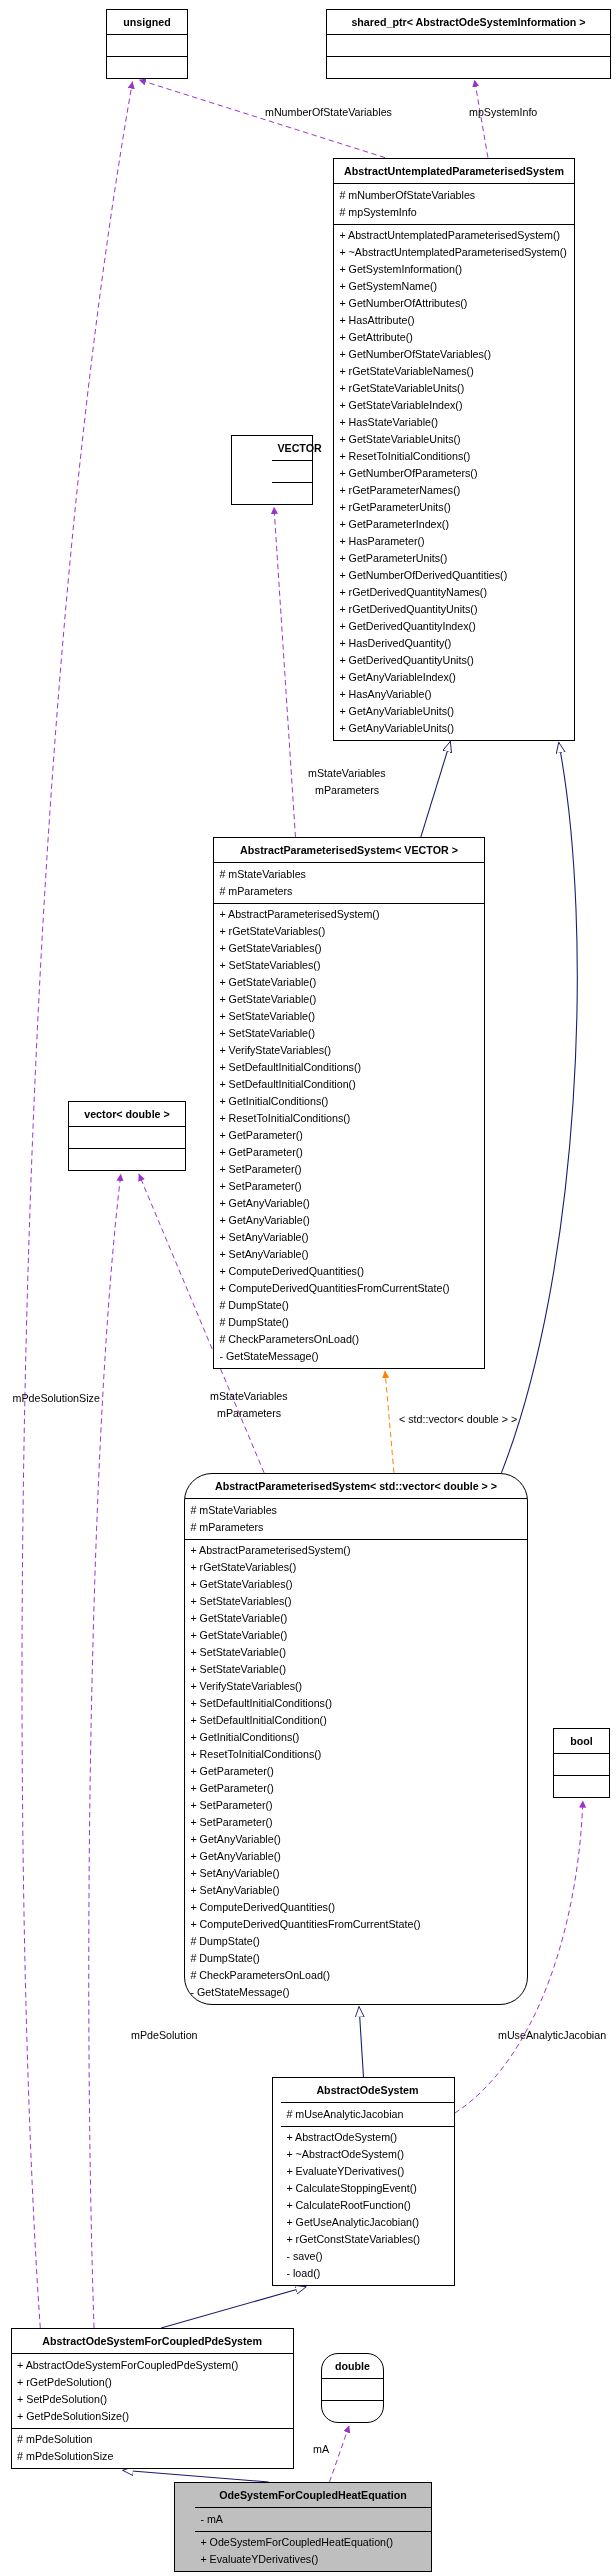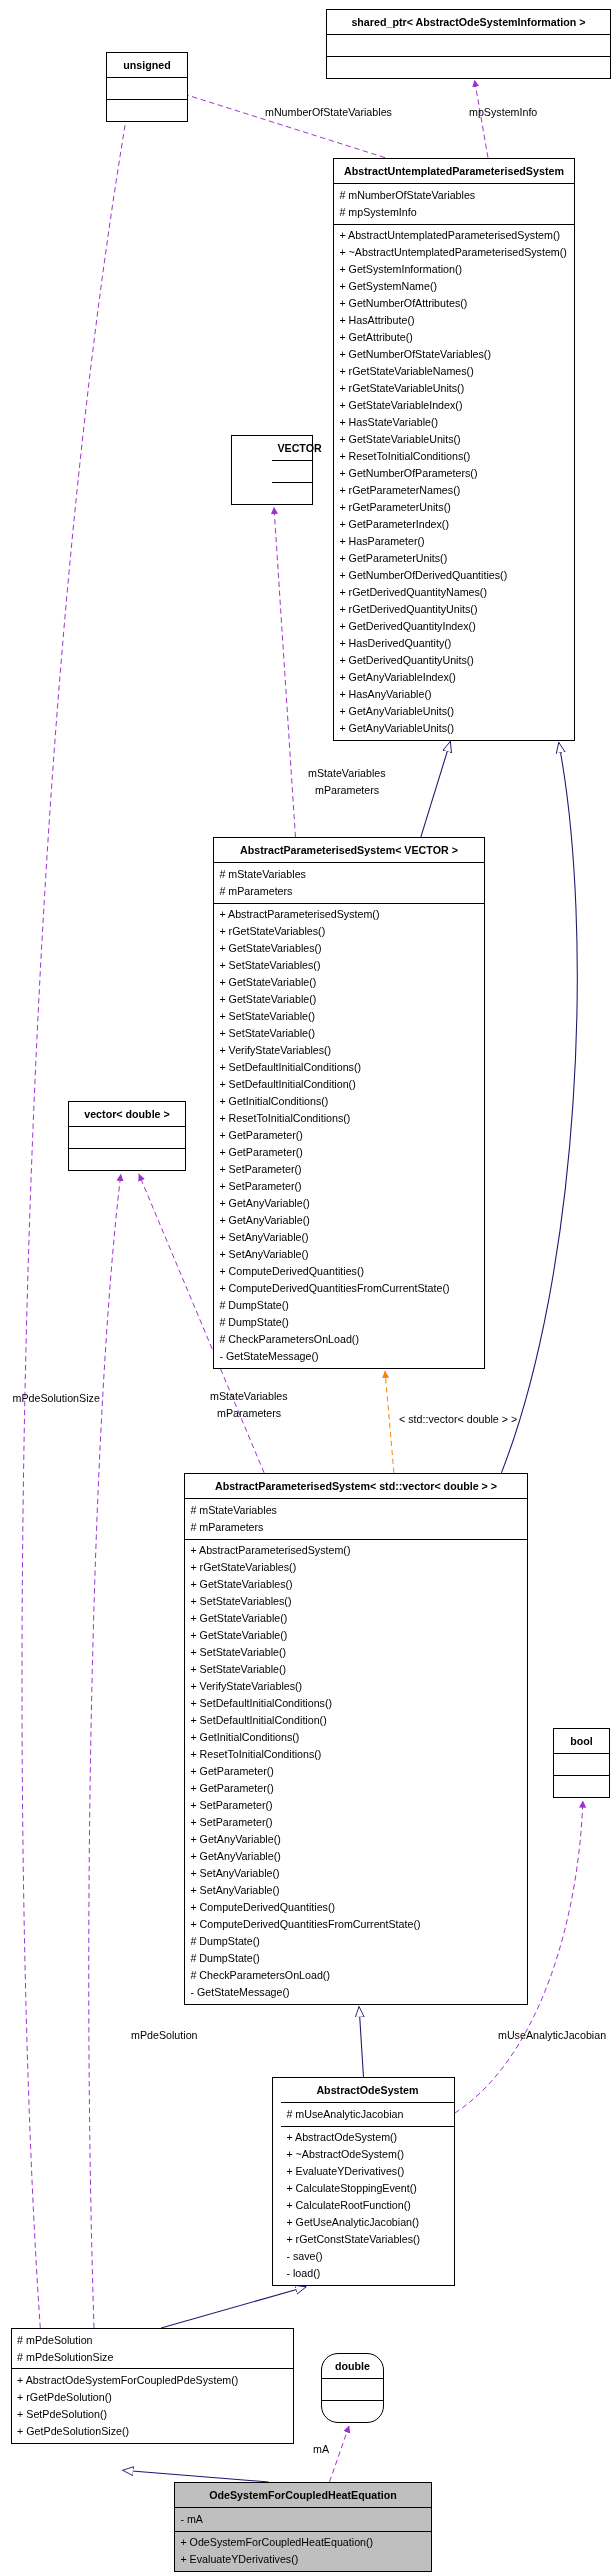--- a/index.html
+++ b/index.html
@@ -84,21 +84,21 @@
 
     <path class="edge-usage" d="M508,2360 C600,2300 646,2150 651,2011" marker-end="url(#arrow-usage)"></path>
 
     <path class="edge-inherit" d="M180,2600 L342,2554" marker-end="url(#arrow-inherit)"></path>
 
     <path class="edge-inherit" d="M300,2772 L137,2759" marker-end="url(#arrow-inherit)"></path>
 
     <path class="edge-usage" d="M368,2772 L390,2709" marker-end="url(#arrow-usage)"></path>
   </svg>
 
-  <div class="uml-node" style="left:106px; top:9px; width:82px;margin-top:43px;">
+  <div class="uml-node" style="left:106px; top:9px; width:82px;">
     <div class="uml-title">unsigned</div>
     <div class="uml-section empty"></div>
     <div class="uml-section empty"></div>
   </div>
 
   <div class="uml-node" style="left:326px; top:9px; width:285px;">
     <div class="uml-title">shared_ptr&lt; AbstractOdeSystemInformation &gt;</div>
     <div class="uml-section empty"></div>
     <div class="uml-section empty"></div>
   </div>
@@ -185,21 +185,21 @@
         <div class="member-line">- GetStateMessage()</div>
       </div>
   </div>
 
   <div class="uml-node" style="left:68px; top:1101px; width:118px;">
     <div class="uml-title">vector&lt; double &gt;</div>
     <div class="uml-section empty"></div>
     <div class="uml-section empty"></div>
   </div>
 
-  <div class="uml-node" style="left:184px; top:1473px; width:344px;">
+  <div class="uml-node" style="left:184px; top:1473px; width:344px;border-radius:28px;">
     <div class="uml-title">AbstractParameterisedSystem&lt; std::vector&lt; double &gt; &gt;</div>
     <div class="uml-section">
         <div class="member-line"># mStateVariables</div>
         <div class="member-line"># mParameters</div>
       </div>
     <div class="uml-section">
         <div class="member-line">+ AbstractParameterisedSystem()</div>
         <div class="member-line">+ rGetStateVariables()</div>
         <div class="member-line">+ GetStateVariables()</div>
         <div class="member-line">+ SetStateVariables()</div>
@@ -247,39 +247,40 @@
         <div class="member-line">+ CalculateStoppingEvent()</div>
         <div class="member-line">+ CalculateRootFunction()</div>
         <div class="member-line">+ GetUseAnalyticJacobian()</div>
         <div class="member-line">+ rGetConstStateVariables()</div>
         <div class="member-line">- save()</div>
         <div class="member-line">- load()</div>
       </div>
   </div>
 
   <div class="uml-node" style="left:10.7px; top:2328px; width:283px;">
-    <div class="uml-section">
-        <div class="member-line"># mPdeSolution</div>
-        <div class="member-line"># mPdeSolutionSize</div>
-      </div>
+    <div class="uml-title">AbstractOdeSystemForCoupledPdeSystem</div>
     <div class="uml-section">
         <div class="member-line">+ AbstractOdeSystemForCoupledPdeSystem()</div>
         <div class="member-line">+ rGetPdeSolution()</div>
         <div class="member-line">+ SetPdeSolution()</div>
         <div class="member-line">+ GetPdeSolutionSize()</div>
       </div>
+    <div class="uml-section">
+        <div class="member-line"># mPdeSolution</div>
+        <div class="member-line"># mPdeSolutionSize</div>
+      </div>
   </div>
 
   <div class="uml-node" style="left:321px; top:2353px; width:63px;border-radius:17px;">
     <div class="uml-title">double</div>
     <div class="uml-section empty"></div>
     <div class="uml-section empty"></div>
   </div>
 
-  <div class="uml-node highlight" style="left:174px; top:2482px; width:258px;">
+  <div class="uml-node highlight" style="left:174px; top:2482px; width:258px;padding-left:20px;">
     <div class="uml-title">OdeSystemForCoupledHeatEquation</div>
     <div class="uml-section">
         <div class="member-line">- mA</div>
       </div>
     <div class="uml-section">
         <div class="member-line">+ OdeSystemForCoupledHeatEquation()</div>
         <div class="member-line">+ EvaluateYDerivatives()</div>
       </div>
   </div>
 

